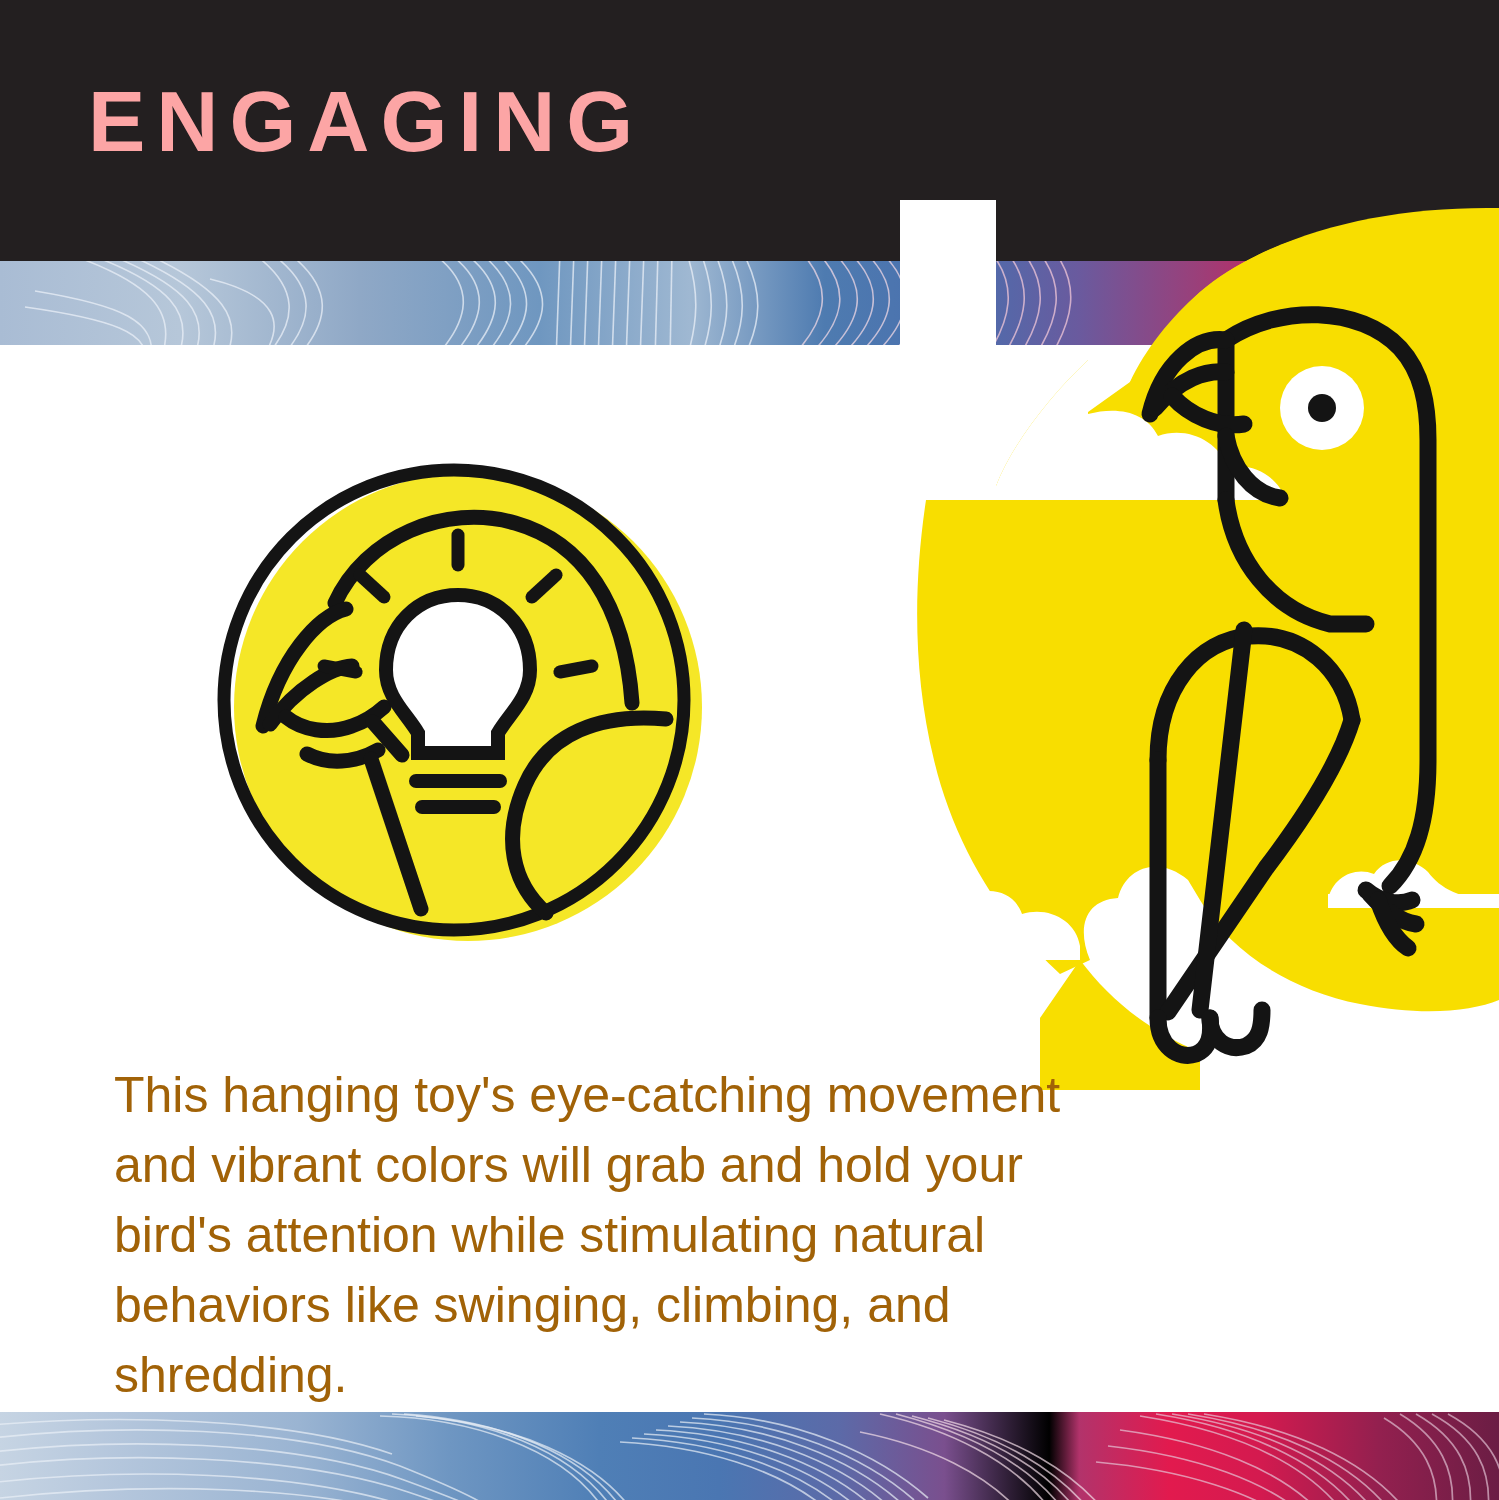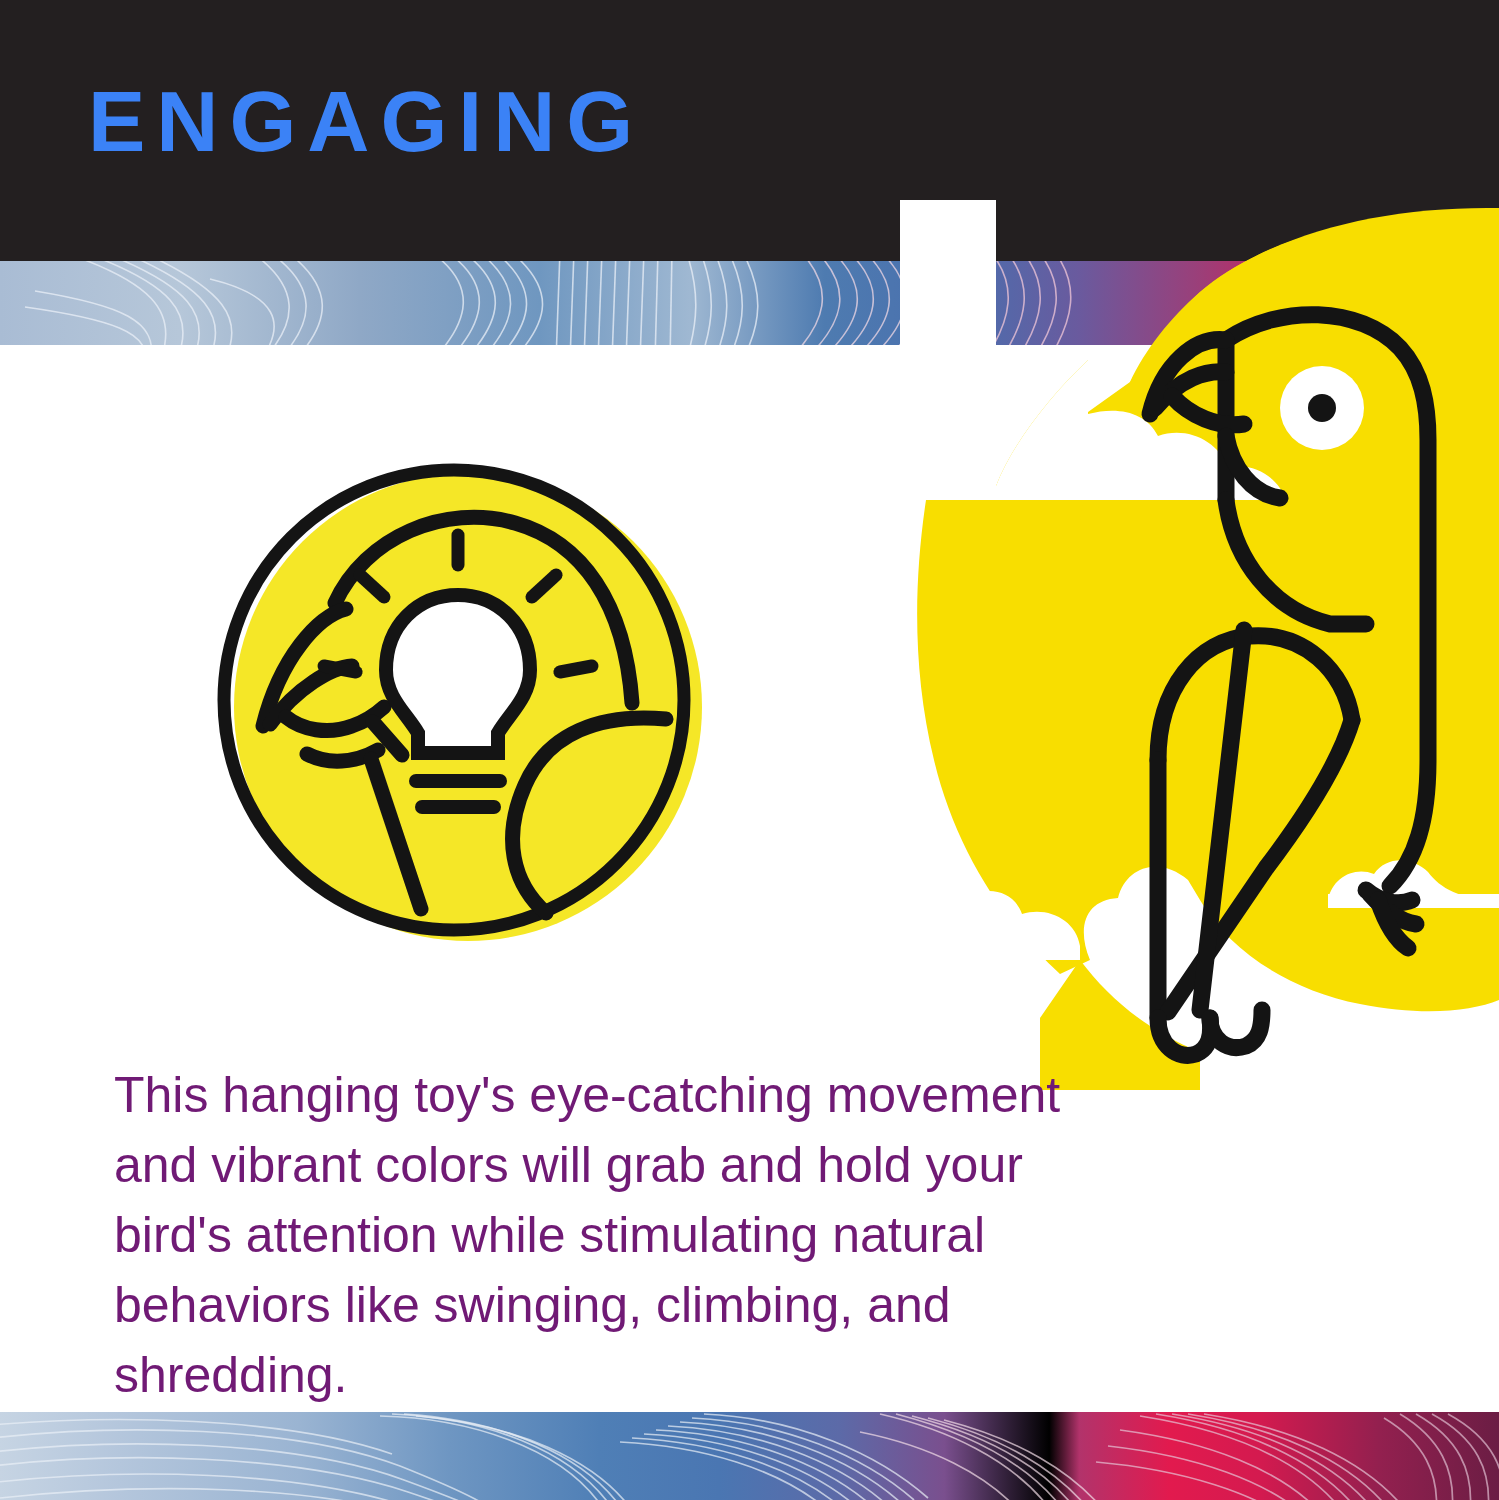--- a/index.html
+++ b/index.html
@@ -9,21 +9,21 @@
   }
   #stage{position:absolute;inset:0;background:#ffffff;}
 
   
   .header-bar{
     position:absolute;left:0;top:0;width:1499px;height:261px;
     background:#231f20;z-index:5;
   }
   .header-title{
     position:absolute;left:88px;top:78px;
-    font-size:86px;font-weight:bold;color:#3b82f6;
+    font-size:86px;font-weight:bold;color:#fca5a5;
     letter-spacing:11px;line-height:1;
     white-space:nowrap;
   }
 
   
   .band{position:absolute;left:0;width:1499px;overflow:hidden;}
   .band-top{top:261px;height:84px;z-index:4;}
   .band-bottom{top:1412px;height:88px;z-index:4;}
   .band svg{display:block;width:1499px;height:100%;}
 
@@ -35,21 +35,21 @@
 
   
   .parrot-art{
     position:absolute;left:900px;top:200px;width:599px;height:890px;z-index:6;
   }
   .parrot-art svg{display:block;width:100%;height:100%;}
 
   
   .body-copy{
     position:absolute;left:114px;top:1060px;width:980px;z-index:7;
-    font-size:50px;line-height:70px;color:#701a75;font-weight:400;
+    font-size:50px;line-height:70px;color:#a16207;font-weight:400;
   }
   .body-copy p{margin:0;}
 </style>
 </head>
 <body>
 
 <div id="stage">
 
   <div class="band band-top">
     <svg viewBox="0 0 1499 84" preserveAspectRatio="none" aria-hidden="true">

